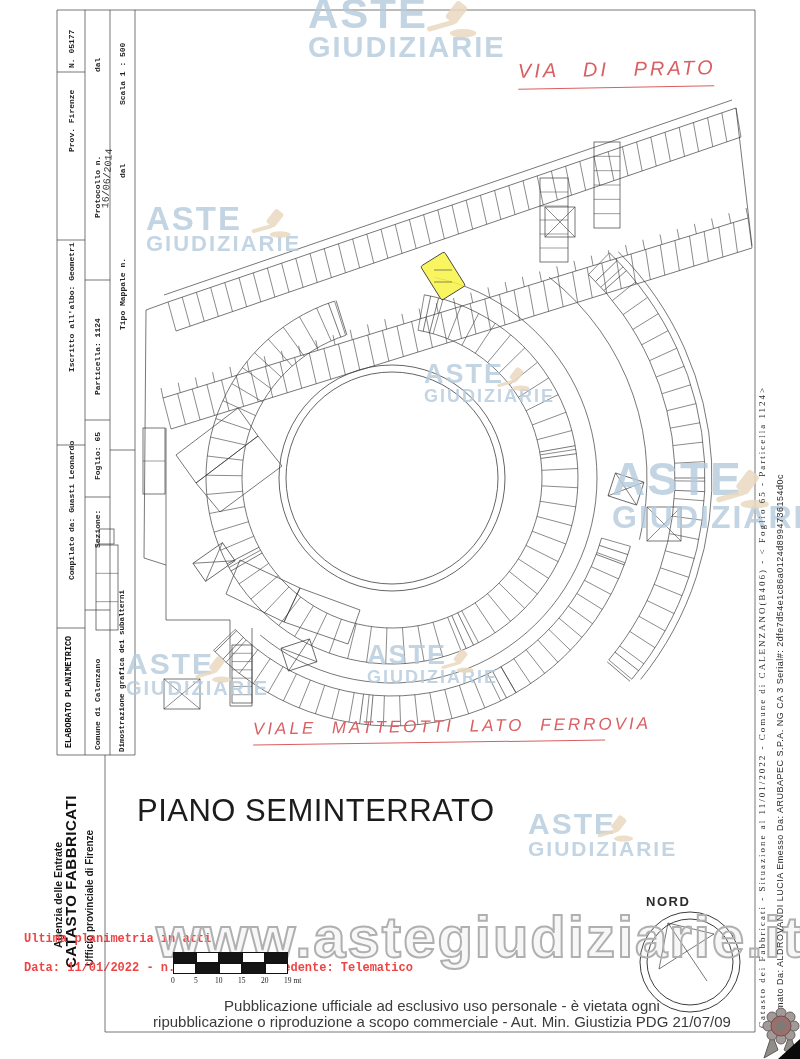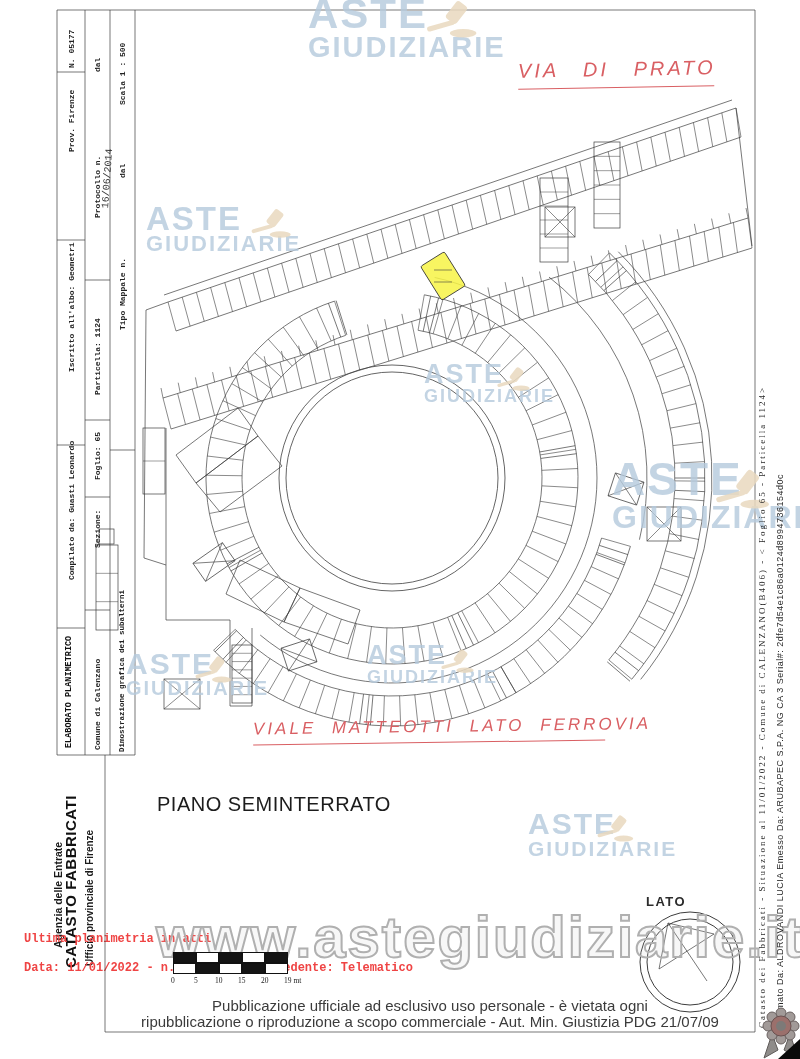--- a/index.html
+++ b/index.html
@@ -13,32 +13,32 @@
   .strip-big{font-size:8.5px;font-weight:700;color:#111;}
   .stamp-date{font-size:10px;color:#3a3a3a;}
   
   .ag1{font-size:10.5px;font-weight:700;color:#1a1a1a;}
   .ag2{font-size:15px;font-weight:700;color:#111;letter-spacing:.5px;}
   .ag3{font-size:10px;font-weight:700;color:#1a1a1a;}
   
   .ftr{position:absolute;left:24px;font-family:Liberation Mono, monospace;
        color:#ef4444;font-weight:600;white-space:nowrap;}
   .pub{position:absolute;left:105px;width:650px;text-align:center;color:#3b3b3b;
-       font-size:15px;white-space:nowrap;}
+       font-size:15px;white-space:nowrap;padding-left:12px;}
   
   .wm{position:absolute;color:#b5cadd;opacity:.8;line-height:.95;z-index:6;pointer-events:none;}
   .wm .l1,.wm .l2{font-weight:700;letter-spacing:2px;}
   .gav{position:absolute;z-index:6;opacity:.85;}
   #www{position:absolute;left:156px;top:903px;font-size:58px;font-weight:700;letter-spacing:2px;
        color:rgba(190,190,190,0.12);-webkit-text-stroke:2px #b0b0b0;z-index:5;white-space:nowrap;}
   
   .hand{position:absolute;color:#d95f63;font-style:italic;letter-spacing:3px;
         border-bottom:1.6px solid #d95f63;z-index:8;white-space:nowrap;}
   
-  .title{position:absolute;color:#1c1c1c;font-size:20px;letter-spacing:.5px;z-index:7;white-space:nowrap;margin-left:20px;}
+  .title{position:absolute;color:#1c1c1c;font-size:31px;letter-spacing:.5px;z-index:7;white-space:nowrap;}
   
   .sb{position:absolute;z-index:9;}
   .sb .cell{position:absolute;height:11px;width:23px;border:1px solid #111;box-sizing:border-box;}
   .sb .k{background:#141414;} .sb .w{background:#fff;}
   .sblab{position:absolute;font-family:"Liberation Serif",serif;font-size:7.5px;color:#222;z-index:9;}
   .nord{position:absolute;font-size:13px;font-weight:700;letter-spacing:1.5px;color:#2c2c2c;z-index:7;}
   svg{position:absolute;left:0;top:0;}
   #plan{z-index:2;}
   .rt{position:absolute;transform-origin:0 0;transform:rotate(-90deg);white-space:nowrap;z-index:7;}
 </style>
@@ -543,21 +543,21 @@
       <div class="cell k" style="left:69px;top:11px"></div>
     <div class="cell w" style="left:92px;top:11px"></div>
   </div>
   <span class="sblab" style="left:171px;top:976px">0</span>
   <span class="sblab" style="left:194px;top:976px">5</span>
   <span class="sblab" style="left:215px;top:976px">10</span>
   <span class="sblab" style="left:238px;top:976px">15</span>
   <span class="sblab" style="left:261px;top:976px">20</span>
   <span class="sblab" style="left:284px;top:976px">19 mt</span>
 
-  <div class="nord" style="left:646px;top:894px">LATO</div>
+  <div class="nord" style="left:646px;top:894px">NORD</div>
 
   <div class="rt" style="left:757px;top:1028px;font-family:'Liberation Serif',serif;font-size:9px;letter-spacing:2px;color:#2a2a2a">Catasto dei Fabbricati - Situazione al 11/01/2022 - Comune di CALENZANO(B406) - &lt; Foglio 65 - Particella 1124&gt;</div>
   <div class="rt" style="left:775px;top:1022px;font-size:9px;letter-spacing:.5px;color:#2a2a2a">Firmato Da: ALDROVANDI LUCIA Emesso Da: ARUBAPEC S.P.A. NG CA 3 Serial#: 2dfe7d54e1c86a0124d8994736154d0c</div>
 
   <svg class="abs" style="left:754px;top:1000px;z-index:10" width="46" height="59" viewBox="0 0 46 59">
     <polygon points="18,34 10,58 24,50" fill="#8f8c8a" stroke="#5e5a58" stroke-width="1"></polygon>
     <polygon points="36,34 44,58 30,50" fill="#8f8c8a" stroke="#5e5a58" stroke-width="1"></polygon>
     <g fill="#a19a98" stroke="#6b6261" stroke-width="1">
       <circle cx="27" cy="13" r="5"></circle>
         <circle cx="36" cy="17" r="5"></circle>

